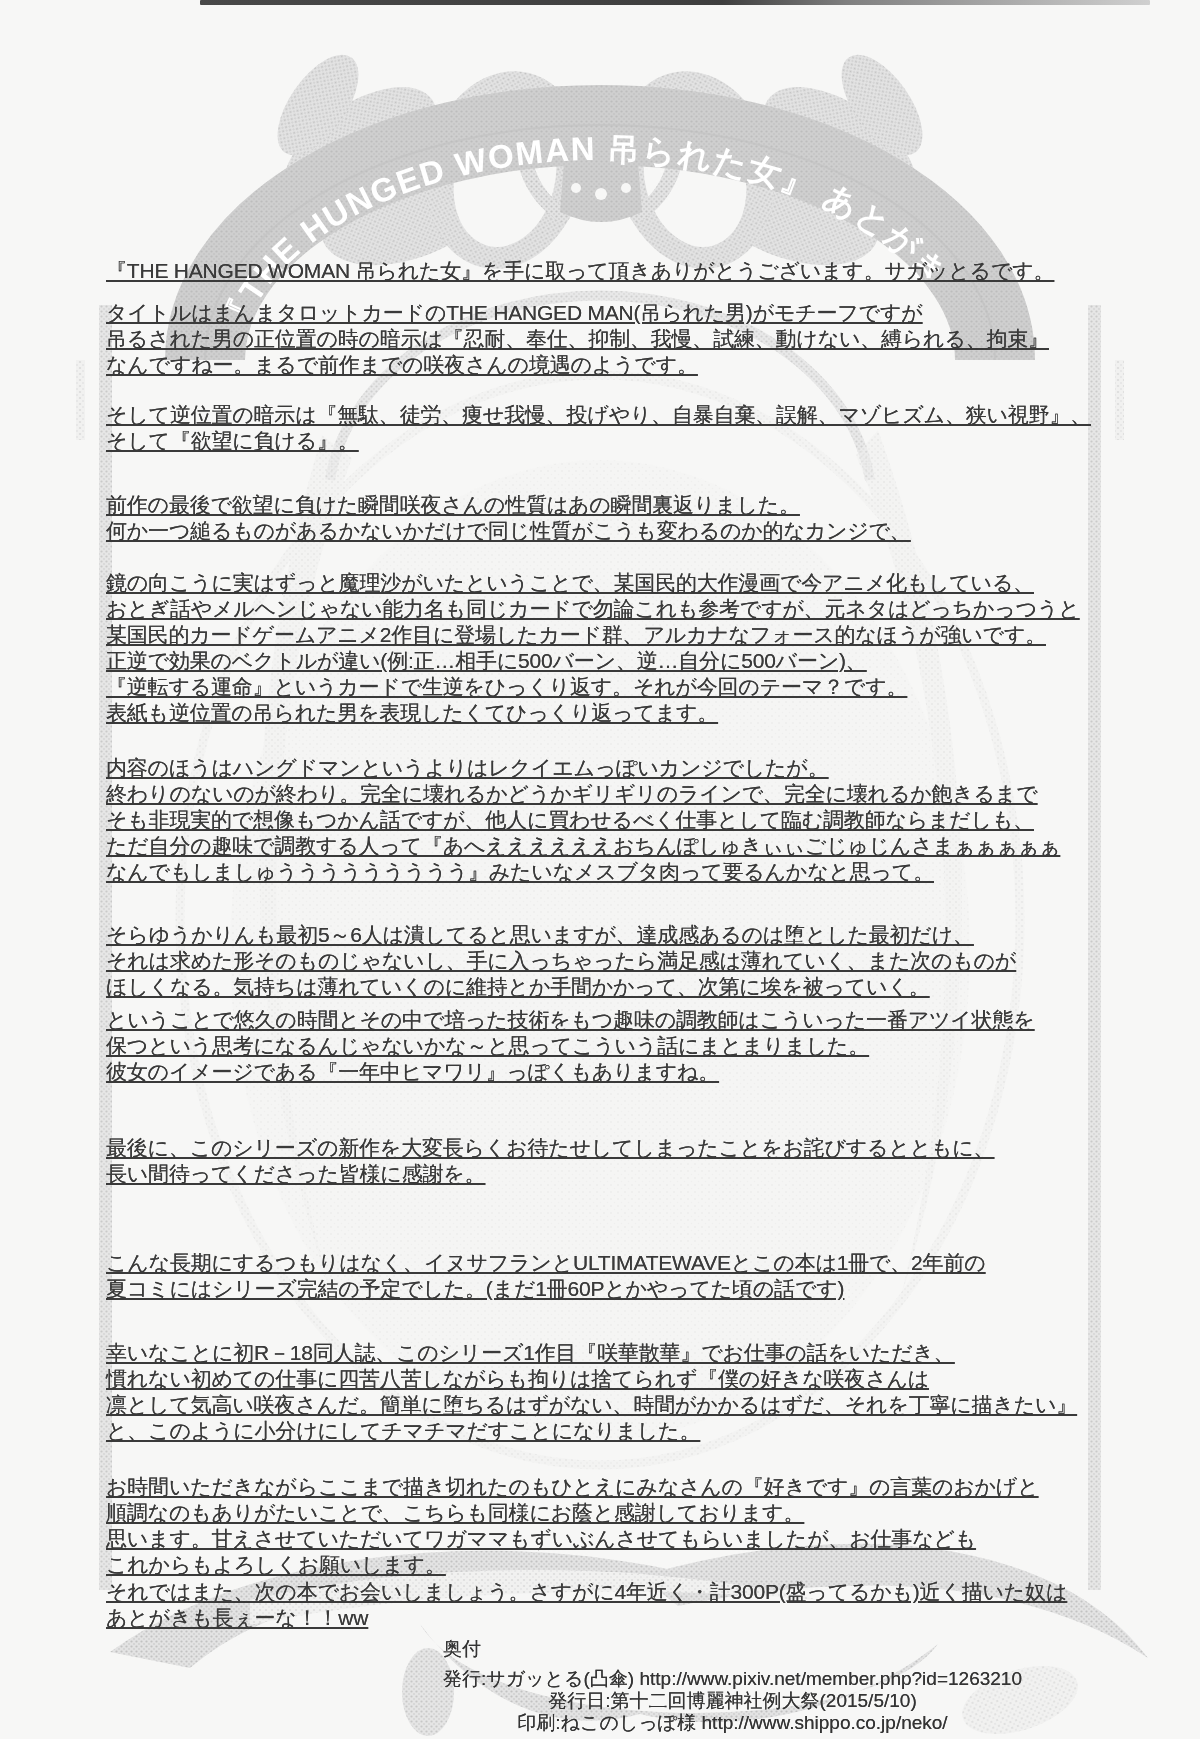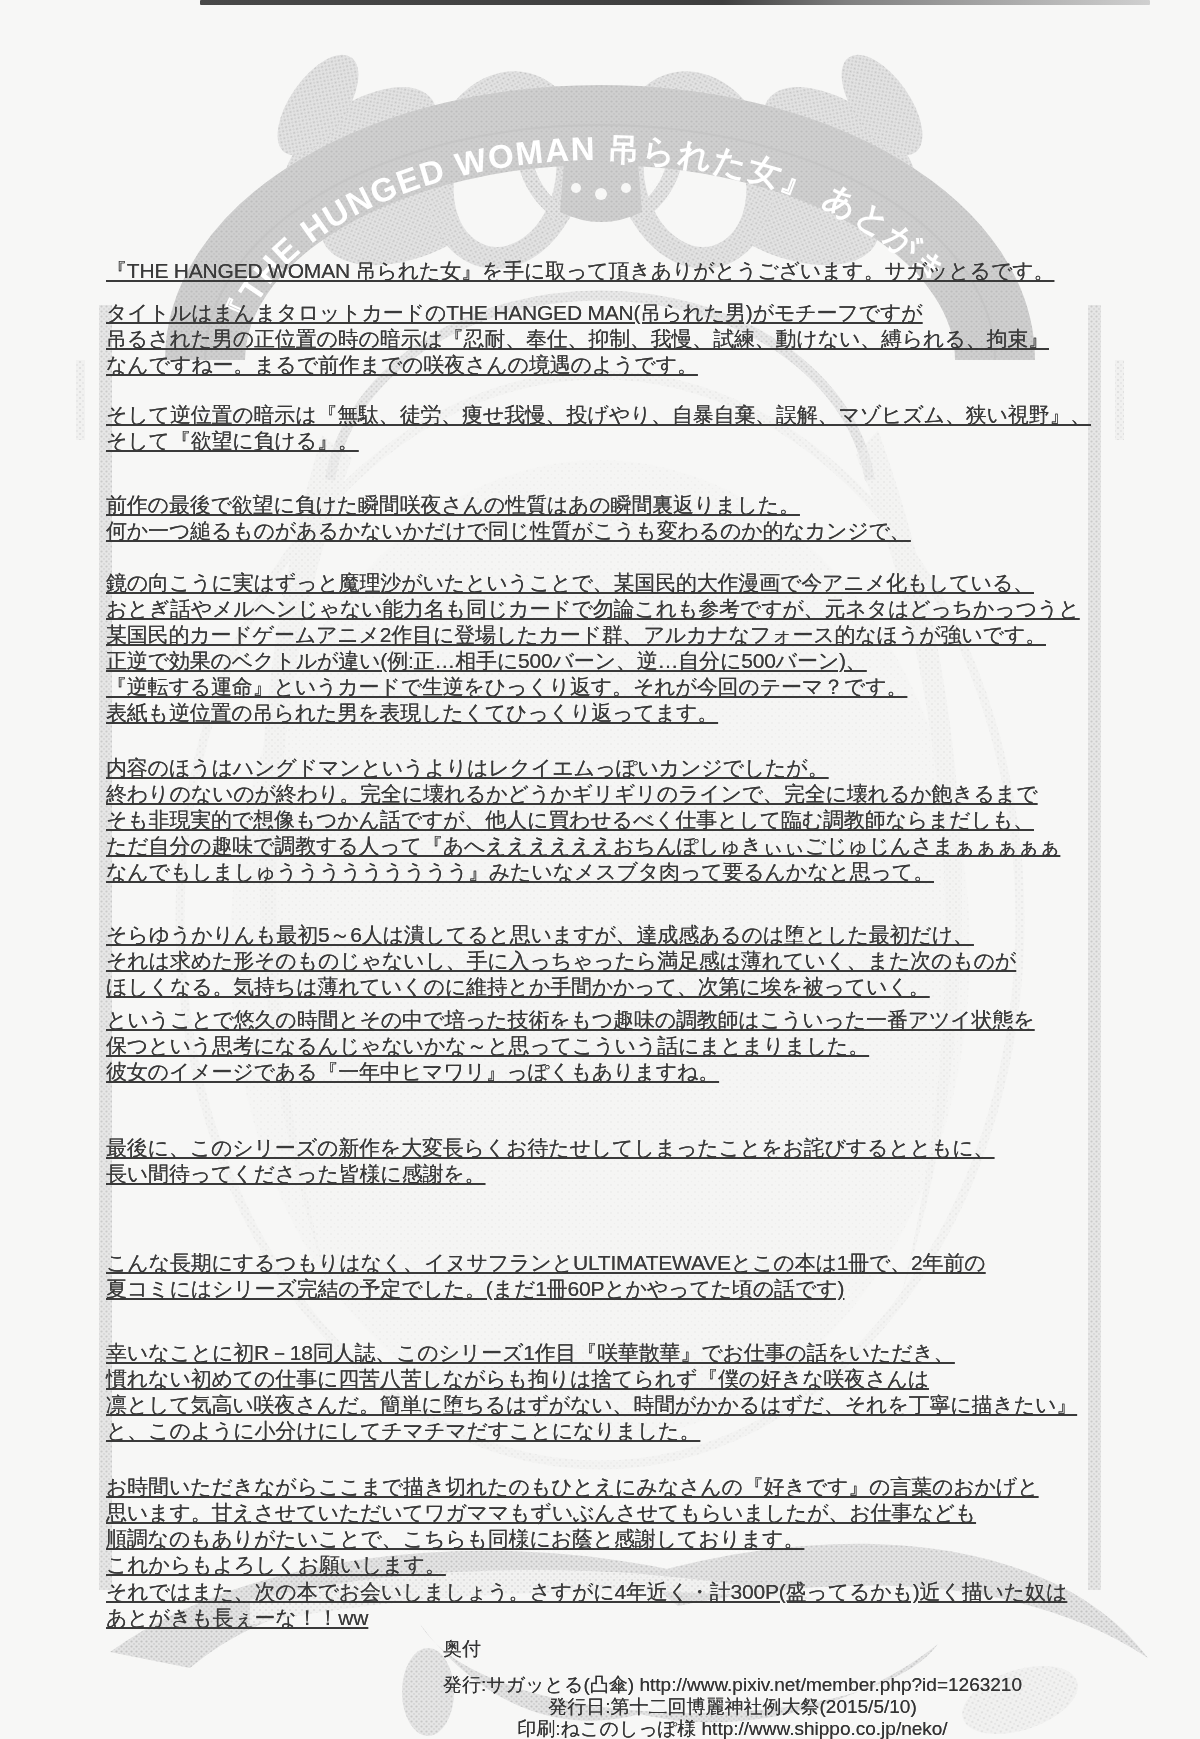--- a/index.html
+++ b/index.html
@@ -24,21 +24,21 @@
     text-shadow:0 0 .4px #4a4a4a;
     text-decoration:underline;
   }
   .tline{white-space:nowrap;}
   .colophon{
     position:absolute;left:443px;top:1638px;z-index:1;
     font-size:19px;line-height:22px;color:#343434;
     text-shadow:0 0 .4px #4a4a4a;
   }
   .colophon .tline{line-height:22px;text-align:center;}
-  .colophon-heading{margin-bottom:14px;}
+  .colophon-heading{margin-bottom:8px;}
 </style>
 </head>
 <body>
 
 <div class="page">
 
   <svg class="deco" width="1200" height="1739" viewBox="0 0 1200 1739" aria-hidden="true">
     <defs>
       <pattern id="ht" width="5" height="5" patternUnits="userSpaceOnUse">
         <rect width="5" height="5" fill="#eceokcec"></rect>
@@ -177,22 +177,22 @@
       <div class="tline">夏コミにはシリーズ完結の予定でした。(まだ1冊60Pとかやってた頃の話です)</div>
     </div>
   <div class="para" style="top:1340px">
       <div class="tline">幸いなことに初R－18同人誌、このシリーズ1作目『咲華散華』でお仕事の話をいただき、</div>
       <div class="tline">慣れない初めての仕事に四苦八苦しながらも拘りは捨てられず『僕の好きな咲夜さんは</div>
       <div class="tline">凛として気高い咲夜さんだ。簡単に堕ちるはずがない、時間がかかるはずだ、それを丁寧に描きたい』</div>
       <div class="tline">と、このように小分けにしてチマチマだすことになりました。</div>
     </div>
   <div class="para" style="top:1474px">
       <div class="tline">お時間いただきながらここまで描き切れたのもひとえにみなさんの『好きです』の言葉のおかげと</div>
+      <div class="tline">順調なのもありがたいことで、こちらも同様にお蔭と感謝しております。</div>
       <div class="tline">思います。甘えさせていただいてワガママもずいぶんさせてもらいましたが、お仕事なども</div>
-      <div class="tline">順調なのもありがたいことで、こちらも同様にお蔭と感謝しております。</div>
       <div class="tline">これからもよろしくお願いします。</div>
     </div>
   <div class="para" style="top:1579px">
       <div class="tline">それではまた、次の本でお会いしましょう。さすがに4年近く・計300P(盛ってるかも)近く描いた奴は</div>
       <div class="tline">あとがきも長ぇーな！！ww</div>
     </div>
 
   <div class="colophon">
     <div class="colophon-heading">奥付</div>
     <div>

